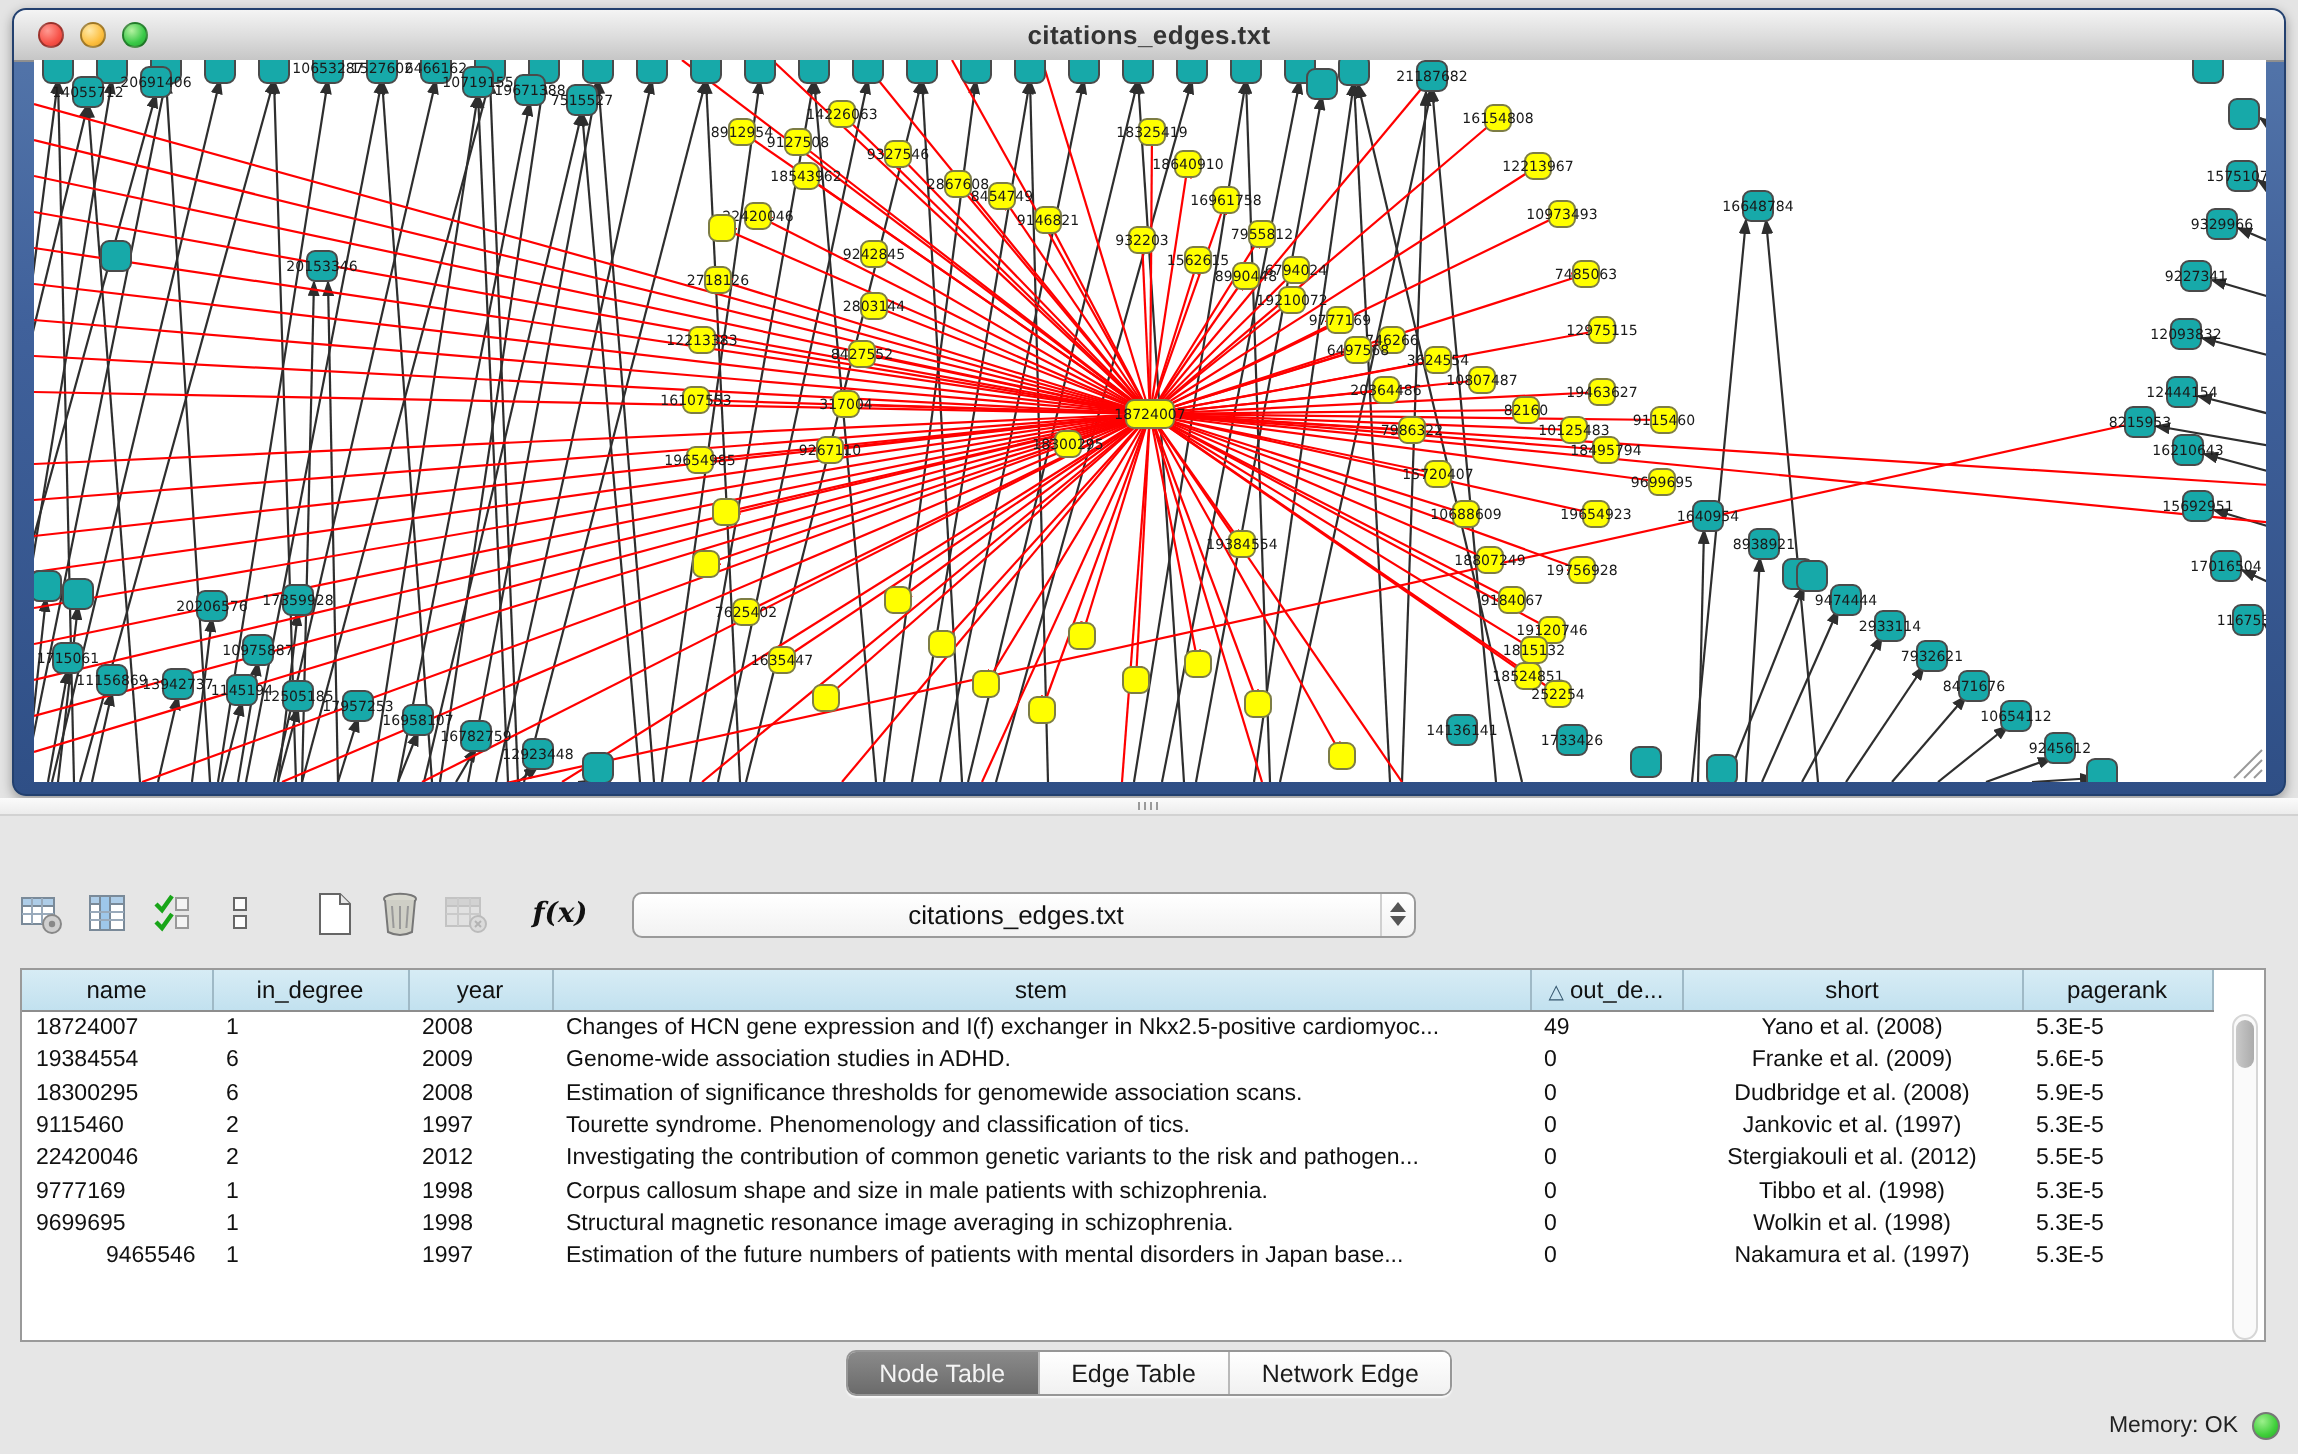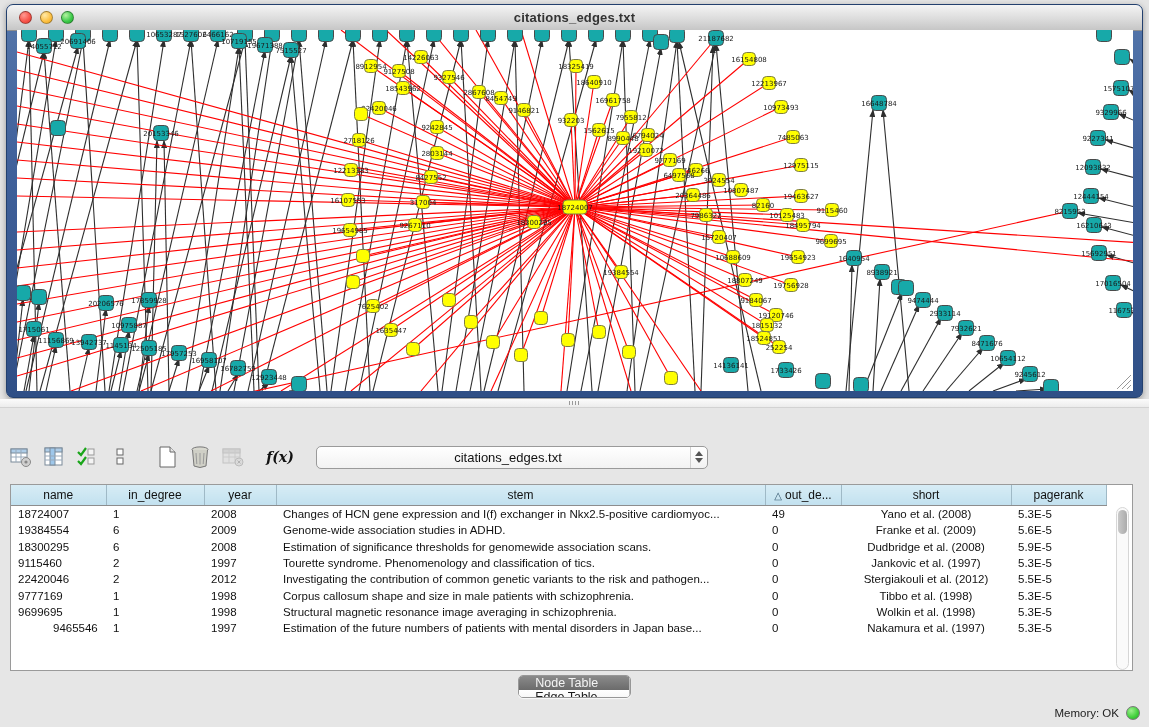--- a/index.html
+++ b/index.html
@@ -49,21 +49,21 @@
   .tablewrap{position:absolute;left:10px;top:85px;width:1123px;height:187px;background:#fff;border:1px solid #9a9a9a;box-sizing:border-box;overflow:hidden;}
   table.datatable{border-collapse:collapse;table-layout:fixed;width:1095px;font-size:11.5px;color:#111;}
   table.datatable th{background:linear-gradient(180deg,#d7ecf5,#c2e1ef);border-right:1px solid #9fb9c6;border-bottom:1px solid #8d8d8d;
        font-weight:normal;font-size:12px;height:20px;padding:0 4px;white-space:nowrap;overflow:hidden;}
   table.datatable td{height:16.3px;padding:0 7px;white-space:nowrap;overflow:hidden;text-overflow:clip;border:none;}
   .sortglyph{color:#35576e;font-size:10px;margin-right:3px;}
   .vscroll{position:absolute;right:3px;top:22px;width:13px;height:163px;background:#fafafa;border:1px solid #d6d6d6;border-radius:7px;box-sizing:border-box;}
   .vthumb{position:absolute;left:1px;top:2px;width:9px;height:24px;border-radius:5px;background:linear-gradient(90deg,#c9c9c9,#ababab);}
 
   .tabsbar{position:absolute;left:0;top:276px;width:1149px;height:24px;display:flex;justify-content:center;}
-  .seg{display:flex;height:21px;border:1px solid #979797;border-radius:5px;overflow:hidden;background:#fff;box-shadow:0 1px 1px rgba(255,255,255,.8);flex-direction:column;}
+  .seg{display:flex;height:21px;border:1px solid #979797;border-radius:5px;overflow:hidden;background:#fff;box-shadow:0 1px 1px rgba(255,255,255,.8);}
   .seg .tab{padding:0 16px;display:flex;align-items:center;font-size:12.5px;color:#1a1a1a;background:linear-gradient(180deg,#ffffff,#f1f1f1);border-right:1px solid #b9b9b9;}
   .seg .tab:last-child{border-right:none;}
   .seg .tab.active{background:linear-gradient(180deg,#8a8a8a,#6b6b6b);color:#f4f4f4;}
 
   .statusbar{position:absolute;left:0;top:300px;width:1149px;height:28px;display:flex;align-items:center;justify-content:flex-end;}
   .memlabel{font-size:11.5px;color:#222;margin-right:7px;}
   .memdot{width:12px;height:12px;border-radius:50%;margin-right:9px;
           background:radial-gradient(circle at 35% 30%,#9cf08c,#3fcf3a 60%,#2aa42d);border:1px solid #777;}
 </style>
 </head>

